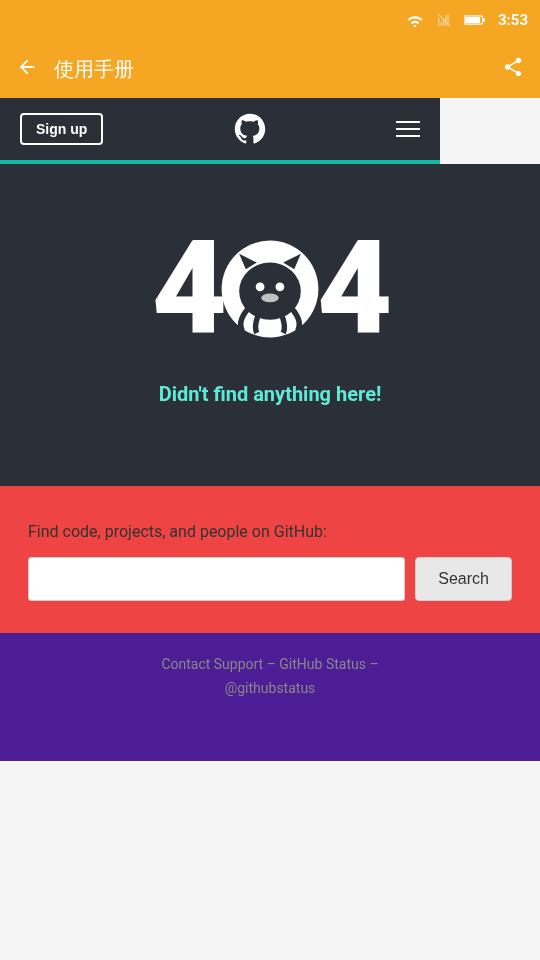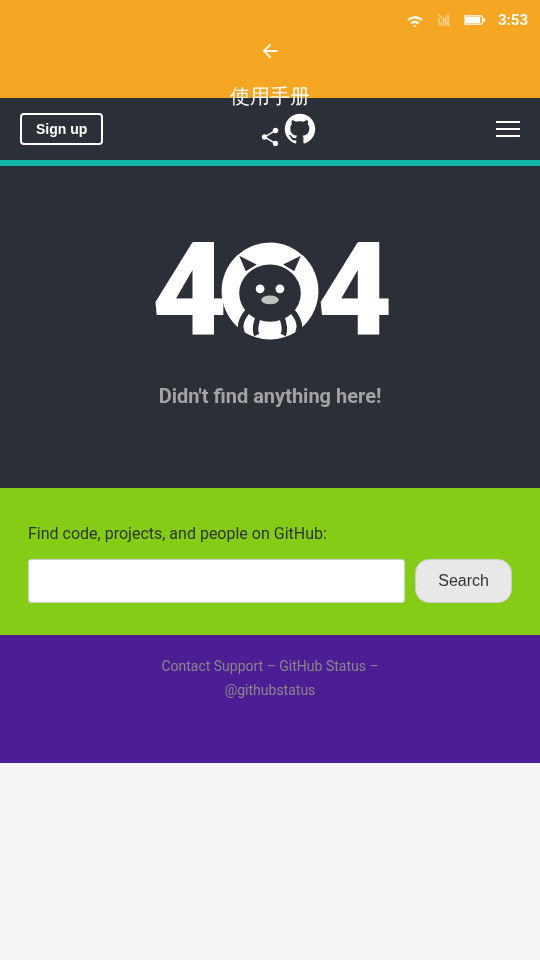--- a/index.html
+++ b/index.html
@@ -37,48 +37,47 @@
 
     
     .app-bar {
       width: 540px;
       height: 58px;
       background: #f5a623;
       display: flex;
       align-items: center;
       padding: 0 16px;
       gap: 16px;
-      flex-direction: column;
     }
     .app-bar-back {
       color: white;
       font-size: 22px;
       cursor: pointer;
     }
     .app-bar-title {
       color: white;
       font-size: 20px;
       font-weight: 500;
       flex: 1;
     }
     .app-bar-share {
       color: white;
       font-size: 20px;
       cursor: pointer;
     }
 
     
     .github-header {
-      width: 540px;
+      width: 440px;
       background: #2b2f38;
       display: flex;
       align-items: center;
       justify-content: space-between;
       padding: 12px 20px;
-      border-bottom: 6px solid #14b8a6;
+      border-bottom: 4px solid #14b8a6;
     }
     .signup-btn {
       border: 2px solid white;
       color: white;
       background: transparent;
       border-radius: 4px;
       padding: 6px 14px;
       font-size: 14px;
       font-weight: 600;
       cursor: pointer;
@@ -124,41 +123,41 @@
       font-weight: 900;
       line-height: 1;
       letter-spacing: -4px;
     }
     .error-logo {
       width: 110px;
       height: 110px;
       margin: 0 -8px;
     }
     .error-message {
-      color: #a3a3a3;
+      color: #5eead4;
       font-size: 20px;
       font-weight: bold;
       margin-top: 28px;
       text-align: center;
     }
     .error-sub {
       color: #ccc;
       font-size: 16px;
       margin-top: 10px;
       text-align: center;
     }
     .error-sub a {
       color: #4a9de8;
       text-decoration: none;
     }
 
     
     .search-section {
       width: 540px;
-      background: #84cc16;
+      background: #ef4444;
       padding: 36px 28px 32px;
     }
     .search-label {
       font-size: 16px;
       color: #333;
       margin-bottom: 16px;
       display: block;
     }
     .search-row {
       display: flex;
@@ -170,21 +169,21 @@
       border: 1.5px solid #ccc;
       border-radius: 3px;
       padding: 12px 10px;
       font-size: 15px;
       background: white;
       outline: none;
     }
     .search-btn {
       background: #e8e8e8;
       border: 1.5px solid #ccc;
-      border-radius: 14px;
+      border-radius: 4px;
       padding: 12px 22px;
       font-size: 16px;
       font-weight: 500;
       cursor: pointer;
       color: #333;
       white-space: nowrap;
     }
 
     
     .footer {

